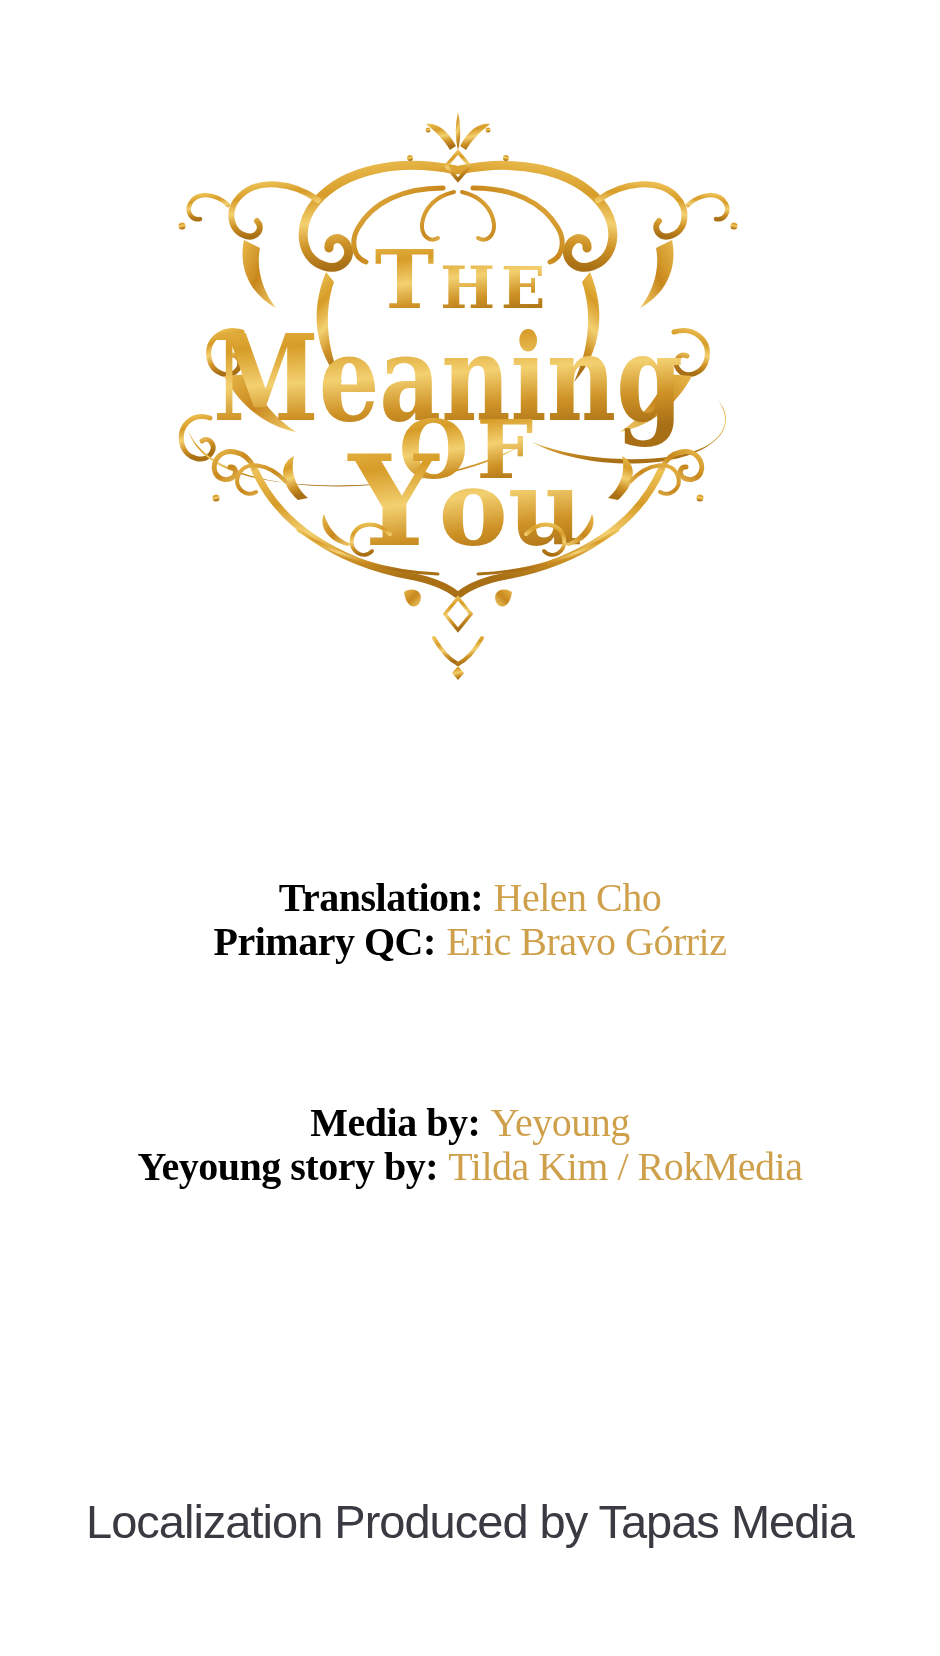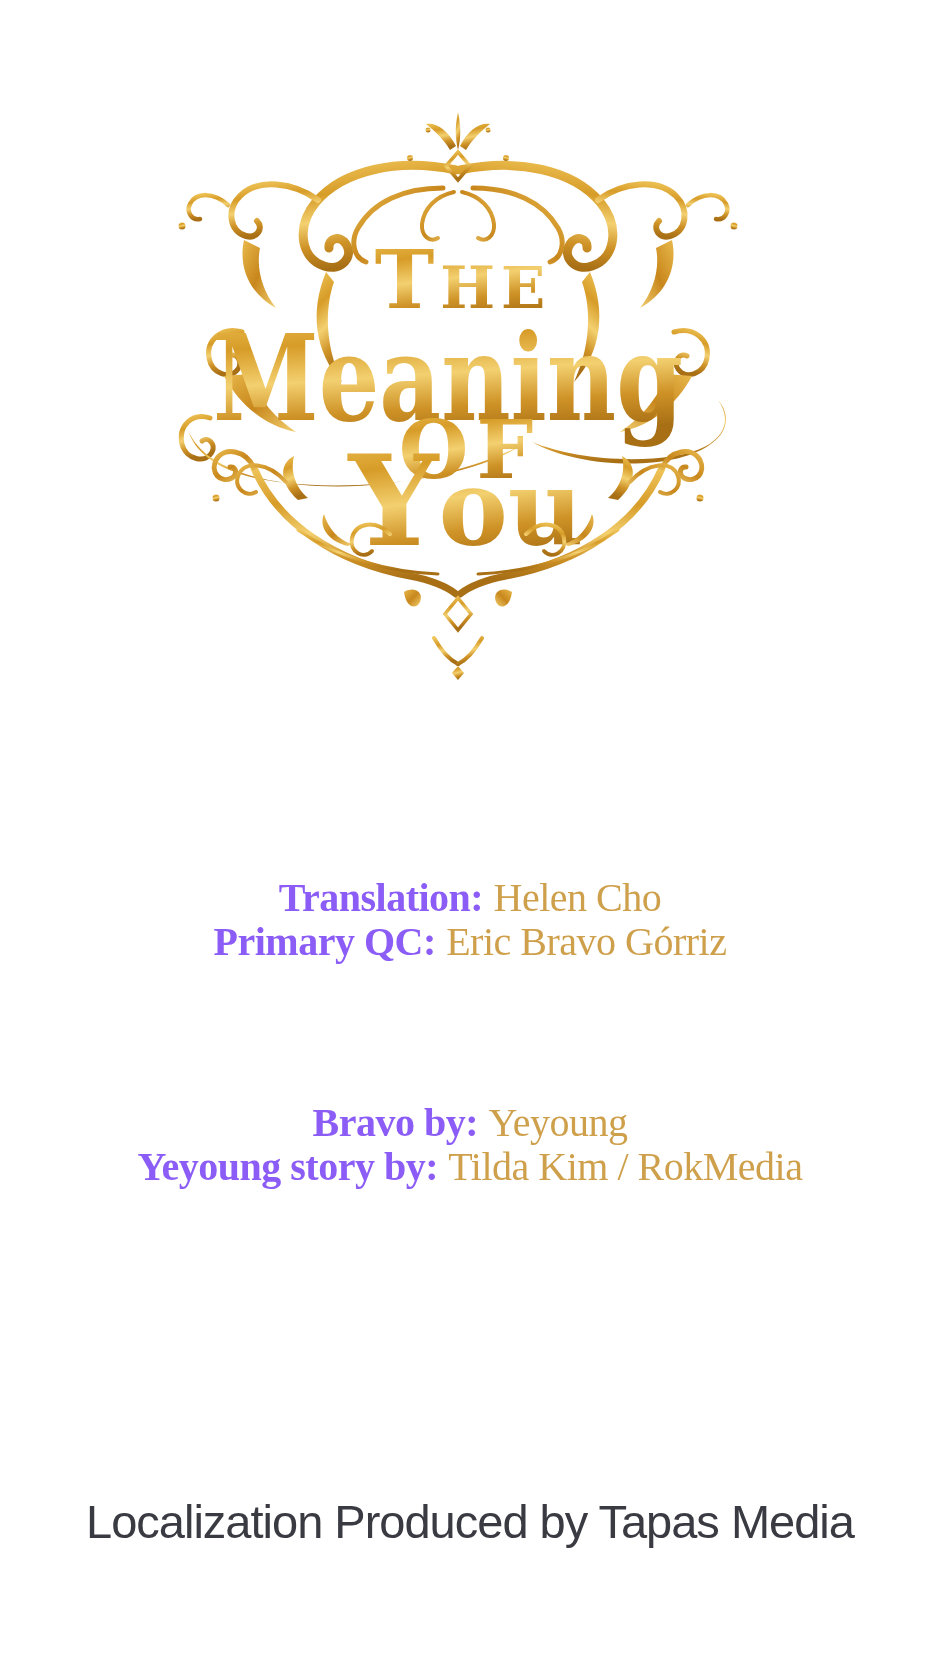--- a/index.html
+++ b/index.html
@@ -37,21 +37,21 @@
   .credits-creators{ top: 1101px; }
   .credit-line {
     height: 44px;
     line-height: 44px;
     font-size: 40px;
     letter-spacing: -0.5px;
     white-space: nowrap;
   }
   .credit-label {
     font-weight: bold;
-    color: #8b5cf6;
+    color: #000000;
     margin-right: 0.26em;
   }
   .credit-value {
     font-weight: normal;
     color: #CFA04C;
     text-align: right;
   }
   .footer-note {
     position: absolute;
     top: 1464px;
@@ -154,21 +154,21 @@
     <div class="credit-line">
       <span class="credit-label">Translation:</span><span class="credit-value">Helen Cho</span>
     </div>
     <div class="credit-line">
       <span class="credit-label">Primary QC:</span><span class="credit-value">Eric Bravo Górriz</span>
     </div>
   </div>
 
   <div class="credits credits-creators">
     <div class="credit-line">
-      <span class="credit-label">Bravo by:</span><span class="credit-value">Yeyoung</span>
+      <span class="credit-label">Media by:</span><span class="credit-value">Yeyoung</span>
     </div>
     <div class="credit-line">
       <span class="credit-label">Yeyoung story by:</span><span class="credit-value">Tilda Kim / RokMedia</span>
     </div>
   </div>
 
   <div class="footer-note">Localization Produced by Tapas Media</div>
 
 </div>
 

